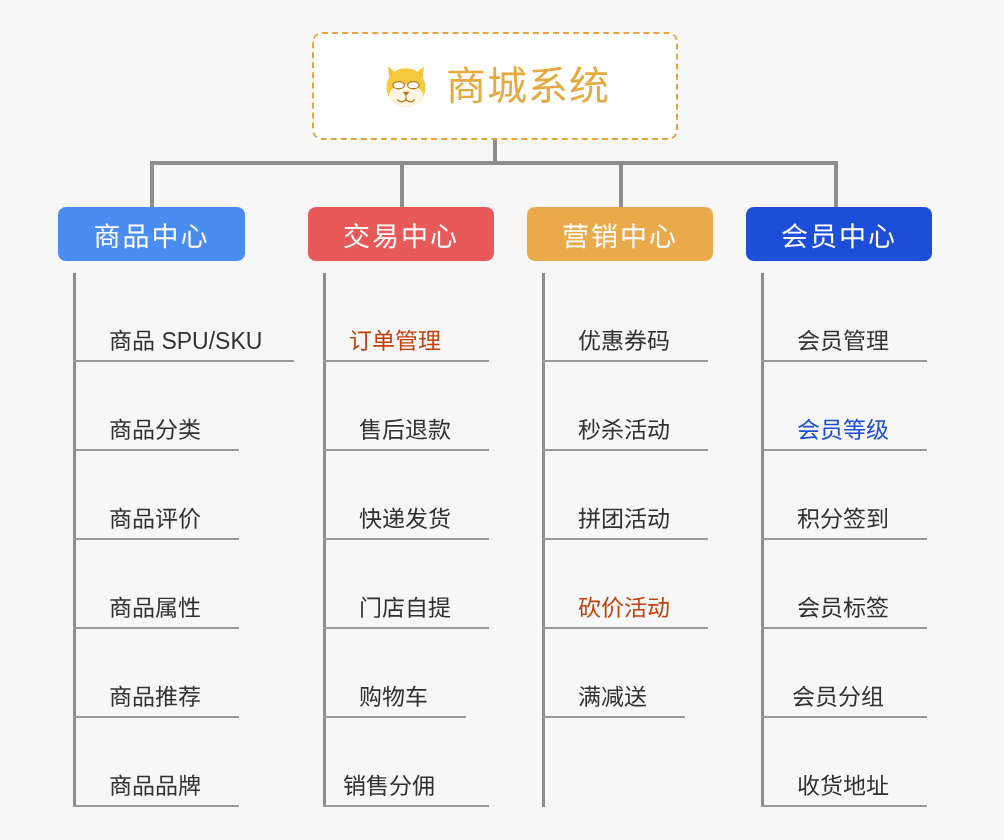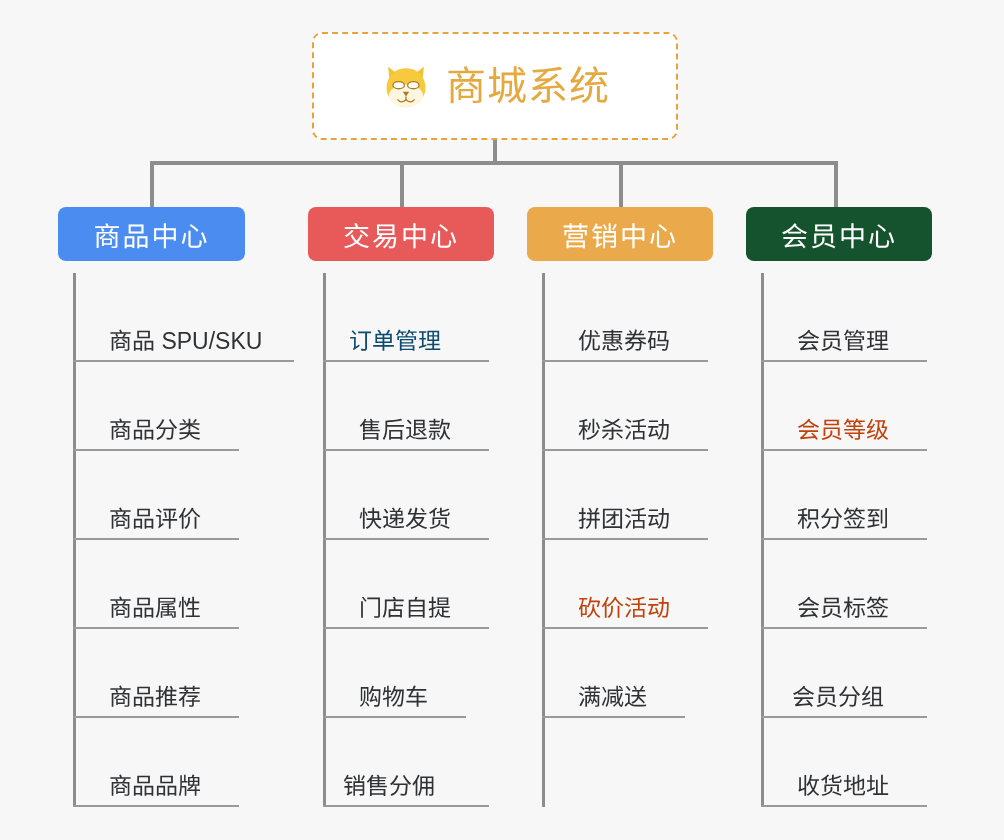--- a/index.html
+++ b/index.html
@@ -169,21 +169,21 @@
     </div>
   </div>
 
   <div class="column" style="left:308px;">
     <div class="col-header" style="width: 186px; background: rgb(232, 89, 90);">
       <span>交易中心</span>
     </div>
     <div class="col-spine" style="height: 534px; background: rgb(141, 141, 141);"></div>
     <div class="leaf-list">
       <div class="leaf" style="width:166px;">
-        <span class="leaf-label" style="color: #0c4a6e; padding-left: 26px;">订单管理</span>
+        <span class="leaf-label" style="color: #c2410c; padding-left: 26px;">订单管理</span>
       </div>
       <div class="leaf" style="width:166px;">
         <span class="leaf-label" style="color: rgb(48, 49, 51);">售后退款</span>
       </div>
       <div class="leaf" style="width:166px;">
         <span class="leaf-label" style="color: rgb(48, 49, 51);">快递发货</span>
       </div>
       <div class="leaf" style="width:166px;">
         <span class="leaf-label" style="color: rgb(48, 49, 51);">门店自提</span>
       </div>
@@ -214,30 +214,30 @@
       <div class="leaf" style="width:166px;">
         <span class="leaf-label" style="color: #c2410c;">砍价活动</span>
       </div>
       <div class="leaf" style="width:143px;">
         <span class="leaf-label" style="color: rgb(48, 49, 51);">满减送</span>
       </div>
     </div>
   </div>
 
   <div class="column" style="left:746px;">
-    <div class="col-header" style="width: 186px; background: #14532d; text-align: center;">
+    <div class="col-header" style="width: 186px; background: #1d4ed8; text-align: center;">
       <span>会员中心</span>
     </div>
     <div class="col-spine" style="height: 534px; background: rgb(141, 141, 141);"></div>
     <div class="leaf-list">
       <div class="leaf" style="width:166px;">
         <span class="leaf-label" style="color: rgb(48, 49, 51);">会员管理</span>
       </div>
       <div class="leaf" style="width:166px;">
-        <span class="leaf-label" style="color: #c2410c; text-align: center;">会员等级</span>
+        <span class="leaf-label" style="color: #1d4ed8; text-align: center;">会员等级</span>
       </div>
       <div class="leaf" style="width:166px;">
         <span class="leaf-label" style="color: rgb(48, 49, 51);">积分签到</span>
       </div>
       <div class="leaf" style="width:166px;">
         <span class="leaf-label" style="color: rgb(48, 49, 51);">会员标签</span>
       </div>
       <div class="leaf" style="width:166px;">
         <span class="leaf-label" style="color: rgb(48, 49, 51); padding-left: 31px;">会员分组</span>
       </div>

